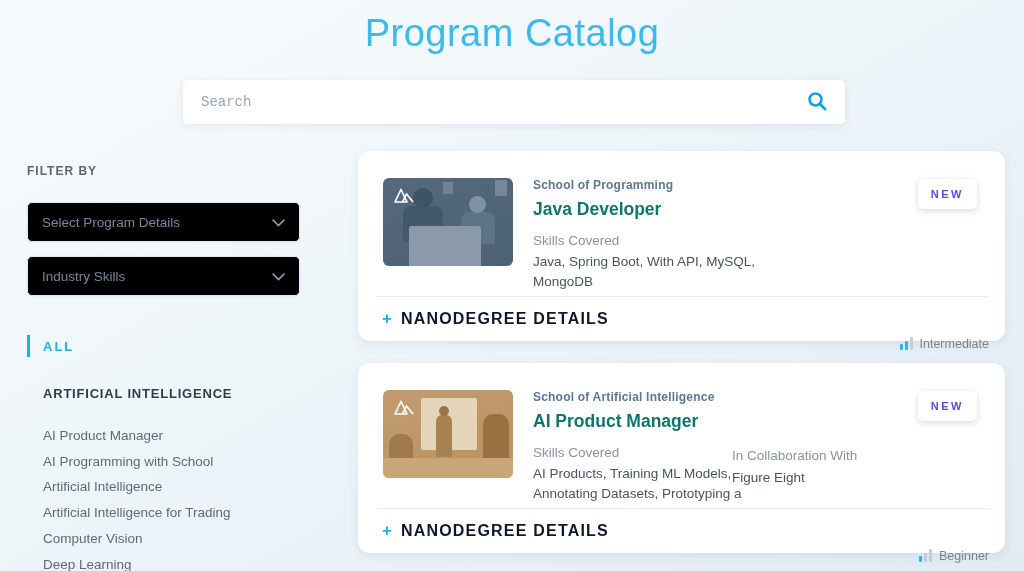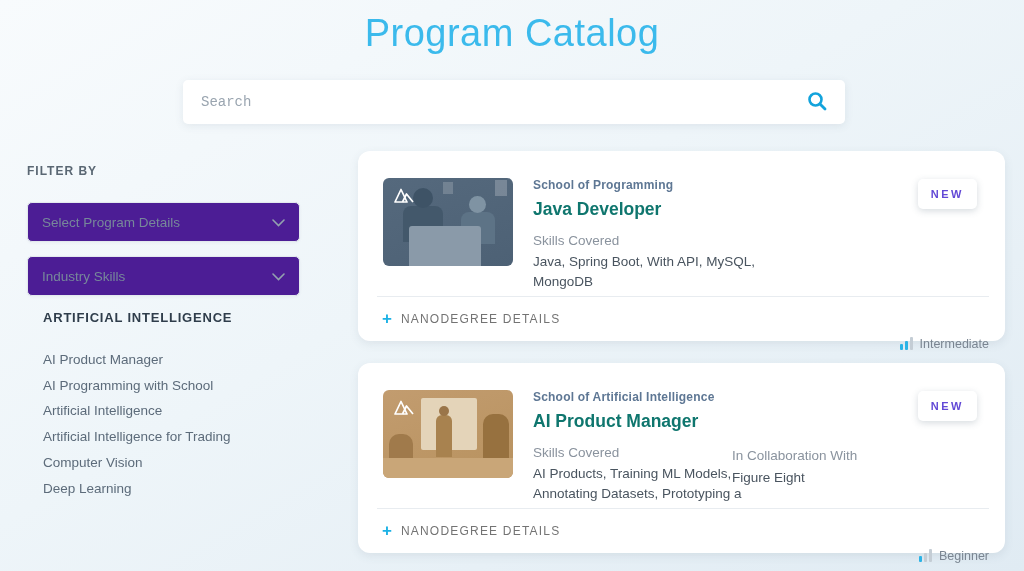--- a/index.html
+++ b/index.html
@@ -36,21 +36,21 @@
     padding:0 18px 0 8px; display:flex; align-items:center;
   }
 
   
   .sidebar { position:absolute; left:27px; top:164px; width:273px; }
   .filter-label {
     font-size:12px; font-weight:bold; letter-spacing:1px;
     color:#5a6773; margin-bottom:24px;
   }
   .dropdown {
-    width:273px; height:40px; background:#4c1d95;
+    width:273px; height:40px; background:#000000;
     border:1px solid #e3e9ee; border-radius:5px;
     box-shadow:0 1px 3px rgba(70,90,110,0.06);
     display:flex; align-items:center; justify-content:space-between;
     padding:0 14px; margin-bottom:14px; cursor:pointer;
   }
   .dropdown-value { font-size:13.5px; color:#77889a; }
   .all-row {
     display:flex; align-items:center; margin-top:39px; margin-bottom:29px;
     cursor:pointer;
   }
@@ -122,21 +122,21 @@
     position:absolute; left:0; right:0; bottom:0; height:44px;
     display:flex; align-items:center; justify-content:space-between;
     padding:0 16px 0 24px;
   }
   .details-link {
     display:flex; align-items:center; gap:9px;
     background:none; border:none; cursor:pointer;
     font-family:"Liberation Sans", sans-serif;
   }
   .details-plus { font-size:17px; font-weight:bold; color:#1cb2e5; line-height:14px; }
-  .details-label { font-size:12px; font-weight:normal; letter-spacing:1.2px; color:#737373; }
+  .details-label { font-size:16px; font-weight:bold; letter-spacing:1.2px; color:#0f172a; }
   .level-wrap { display:flex; align-items:flex-end; gap:7px; }
   .level-bars { display:flex; align-items:flex-end; gap:2px; height:13px; }
   .level-bars i { display:block; width:3px; border-radius:1px; background:#c4cdd5; }
   .level-bars i:nth-child(1) { height:6px; }
   .level-bars i:nth-child(2) { height:9px; }
   .level-bars i:nth-child(3) { height:13px; }
   .level-bars.fill-1 i:nth-child(1) { background:#2bb3e6; }
   .level-bars.fill-2 i:nth-child(1),
   .level-bars.fill-2 i:nth-child(2) { background:#2bb3e6; }
   .level-text { font-size:12.5px; color:#7a8591; position:relative; top:1px;margin-top:48px; }
@@ -174,20 +174,24 @@
 
     <div class="dropdown">
       <span class="dropdown-value">Industry Skills</span>
       <span>
         <svg width="13" height="8" viewBox="0 0 13 8">
             <path d="M1 1 L6.5 6.5 L12 1" fill="none" stroke="#93a2af" stroke-width="1.6" stroke-linecap="round"></path>
           </svg>
       </span>
     </div>
 
+    <div class="all-row">
+      <span class="all-bar"></span>
+      <span class="all-label">ALL</span>
+    </div>
 
     <div class="side-section">ARTIFICIAL INTELLIGENCE</div>
 
     <ul class="side-list">
       <li>AI Product Manager</li>
       <li>AI Programming with School</li>
       <li>Artificial Intelligence</li>
       <li>Artificial Intelligence for Trading</li>
       <li>Computer Vision</li>
       <li>Deep Learning</li>

